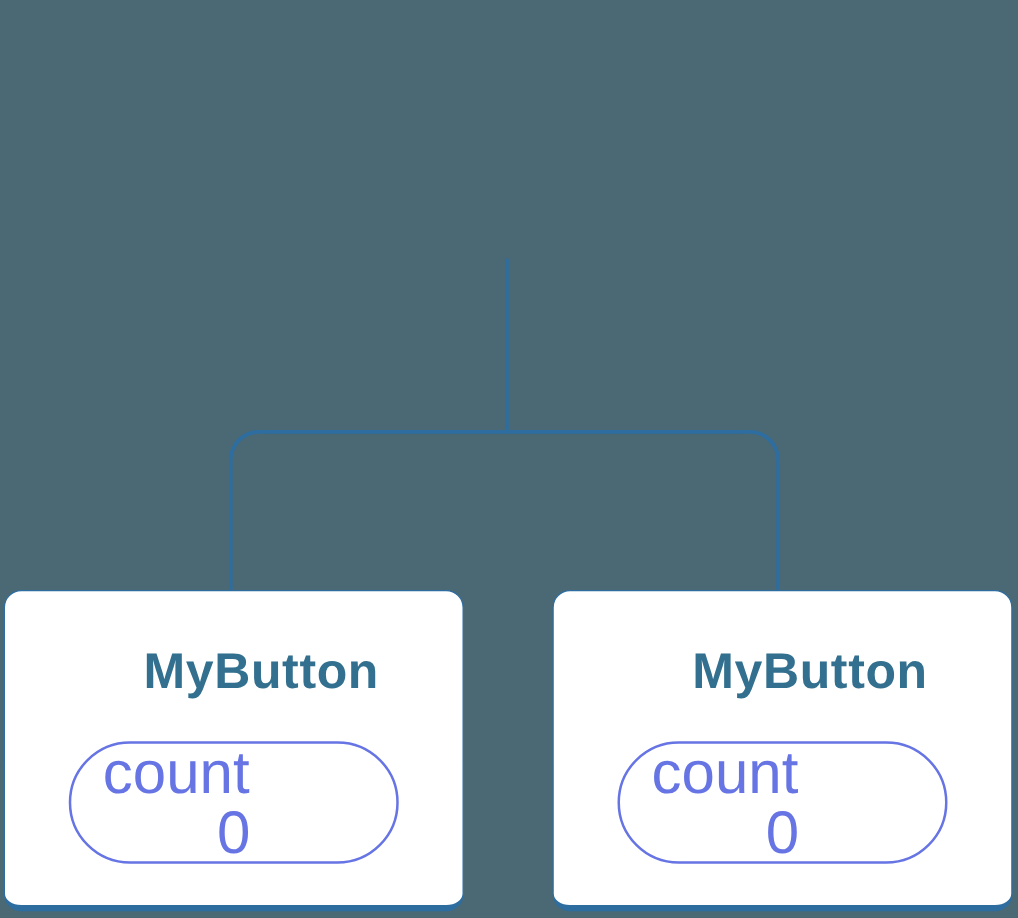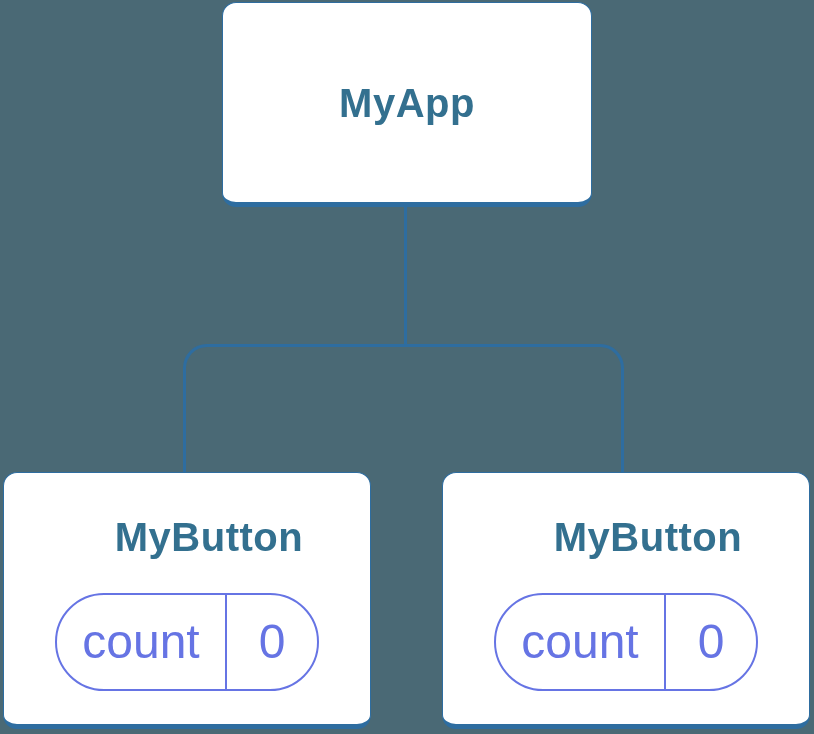--- a/index.html
+++ b/index.html
@@ -70,42 +70,40 @@
     width:264px;height:98px;
     box-sizing:border-box;
     border:2.5px solid var(--accent);
     border-radius:60px;
     display:flex;
     align-items:stretch;
     overflow:hidden;
     color:var(--accent);
     font-size:48px;
     line-height:1;
+    flex-direction:column;
   }
   .pill-key{
     width:168px;
     display:flex;align-items:center;justify-content:center;
   }
   .pill-divider{
     width:2px;
     background:var(--accent);
   }
   .pill-value{
     flex:1;
     display:flex;align-items:center;justify-content:center;
   }
 </style>
 </head>
 <body>
 
 <div class="stage">
 
-  <div class="node node-root">
-    <span class="node-label">MyApp</span>
-  </div>
 
   <div class="stem"></div>
   <div class="bracket"></div>
 
   <div class="node node-child left">
     <div class="node-label child-title">MyButton</div>
     <div class="pill">
       <span class="pill-key">count</span>
       <span class="pill-divider"></span>
       <span class="pill-value">0</span>

